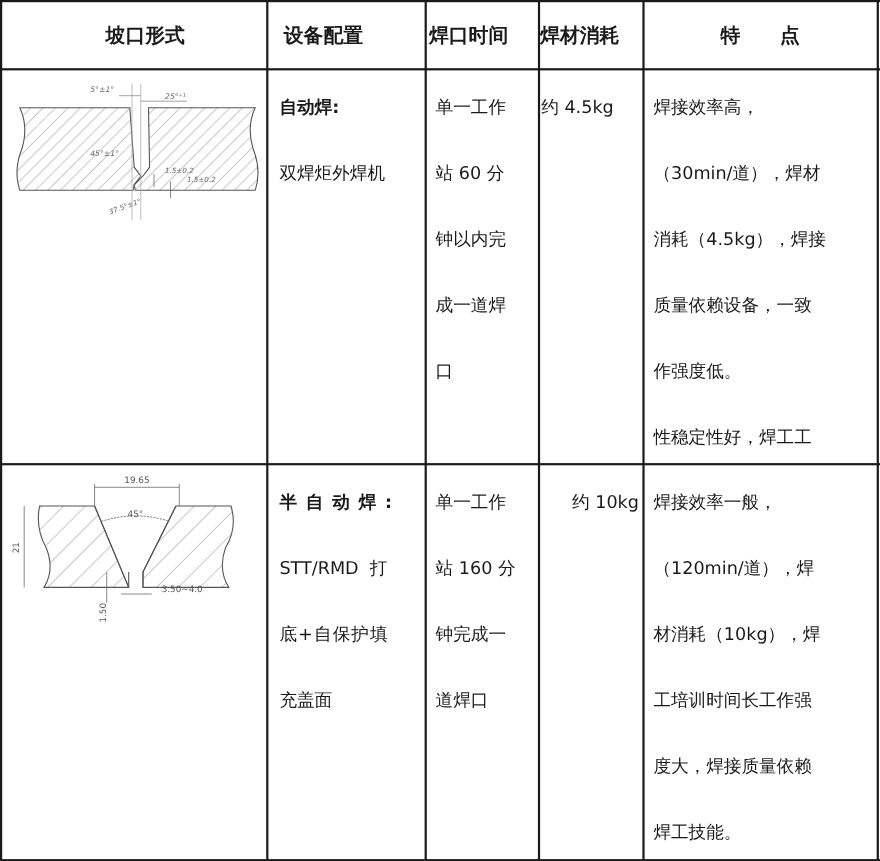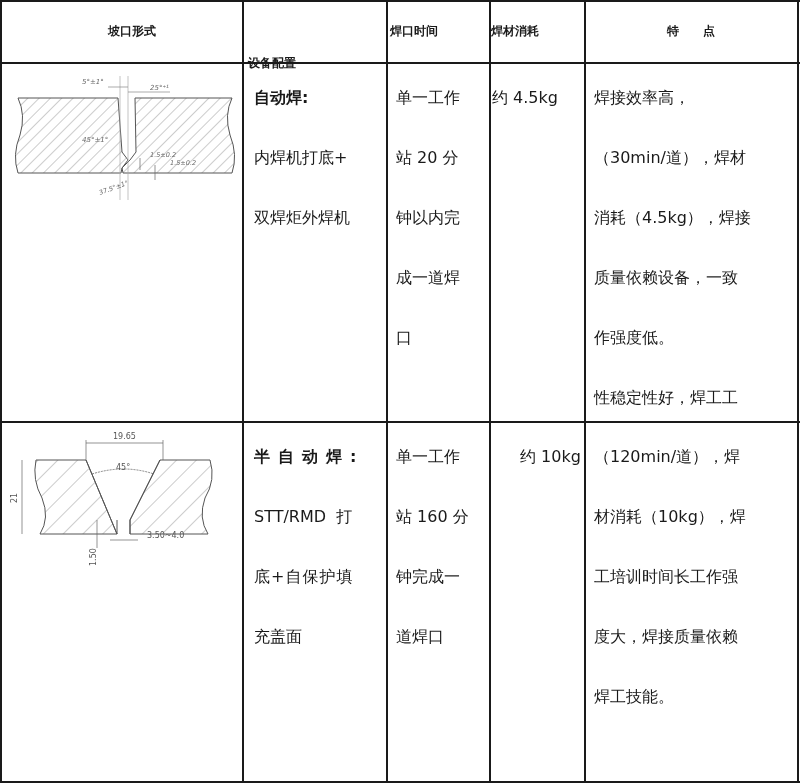--- a/index.html
+++ b/index.html
@@ -2,21 +2,21 @@
 <html><head>
 <meta charset="utf-8">
 <style>
   html, body { margin:0; padding:0; background:#ffffff; }
   body { width:800px; height:783px; position:relative; overflow:hidden;
          font-family:"DejaVu Sans","Liberation Sans",sans-serif; color:#1a1a1a; }
   .tbl { position:absolute; left:0; top:0; width:800px; height:783px; }
   .vline { position:absolute; top:0; width:2px; background:#1a1a1a; }
   .hline { position:absolute; left:0; height:2px; background:#1a1a1a; }
   .hdr { position:absolute; top:0; height:63px; display:flex; align-items:center;
-         font-weight:bold; font-size:12px; white-space:nowrap; }
+         font-weight:bold; font-size:18px; white-space:nowrap; }
   .cell { position:absolute; font-size:16px; line-height:60px; }
   .cell .ln { display:block; white-space:nowrap; height:60px; }
   .bold { font-weight:bold; }
   .spaced { letter-spacing:8px; }
   svg text { font-family:"DejaVu Sans", sans-serif; }
 </style>
 </head>
 <body>
 
 <div class="tbl">
@@ -28,21 +28,21 @@
   <div class="vline" style="left:584px;height:783px;"></div>
   <div class="vline" style="left:797px;height:783px;"></div>
   <div class="hline" style="top:0;width:800px;"></div>
   <div class="hline" style="top:62px;width:800px;"></div>
   <div class="hline" style="top:421px;width:800px;"></div>
   <div class="hline" style="top:781px;width:800px;"></div>
 
   <div class="hdr" style="left:2px;width:240px;justify-content:center;padding-left:20px;box-sizing:border-box;">
     <span>坡口形式</span>
   </div>
-  <div class="hdr" style="left:248px;width:130px;margin-top:32px;">
+  <div class="hdr" style="left:258px;width:130px;">
     <span>设备配置</span>
   </div>
   <div class="hdr" style="left:390px;width:98px;">
     <span>焊口时间</span>
   </div>
   <div class="hdr" style="left:491px;width:92px;">
     <span>焊材消耗</span>
   </div>
   <div class="hdr" style="left:586px;width:210px;justify-content:center;">
     <span style="white-space:pre;">特　　点</span>
@@ -67,27 +67,26 @@
       <text x="140" y="87" font-size="6.5" fill="#666" font-style="italic">1.5±0.2</text>
       <text x="160" y="95" font-size="6.5" fill="#666" font-style="italic">1.5±0.2</text>
       <line x1="130" y1="88" x2="130" y2="100" stroke="#666" stroke-width="0.7"></line>
       <line x1="145" y1="95" x2="145" y2="110" stroke="#666" stroke-width="0.7"></line>
       <text x="90" y="125" font-size="6.5" fill="#666" font-style="italic" transform="rotate(-20 90 125)">37.5°±1°</text>
     </svg>
   </div>
 
   <div class="cell" style="left:254px;top:68px;">
     <span class="ln bold">自动焊:</span>
-    <span class="ln">内焊机打底+</span>
     <span class="ln">双焊炬外焊机</span>
   </div>
 
   <div class="cell" style="left:396px;top:68px;">
     <span class="ln">单一工作</span>
-    <span class="ln">站 20 分</span>
+    <span class="ln">站 60 分</span>
     <span class="ln">钟以内完</span>
     <span class="ln">成一道焊</span>
     <span class="ln">口</span>
   </div>
 
   <div class="cell" style="left:492px;top:68px;">
     <span class="ln">约 4.5kg</span>
   </div>
 
   <div class="cell" style="left:594px;top:68px;">
@@ -138,19 +137,20 @@
     <span class="ln">站 160 分</span>
     <span class="ln">钟完成一</span>
     <span class="ln">道焊口</span>
   </div>
 
   <div class="cell" style="left:520px;top:427px;">
     <span class="ln">约 10kg</span>
   </div>
 
   <div class="cell" style="left:594px;top:427px;">
+    <span class="ln">焊接效率一般，</span>
     <span class="ln">（120min/道），焊</span>
     <span class="ln">材消耗（10kg），焊</span>
     <span class="ln">工培训时间长工作强</span>
     <span class="ln">度大，焊接质量依赖</span>
     <span class="ln">焊工技能。</span>
   </div>
 </div>
 
 </body></html>

